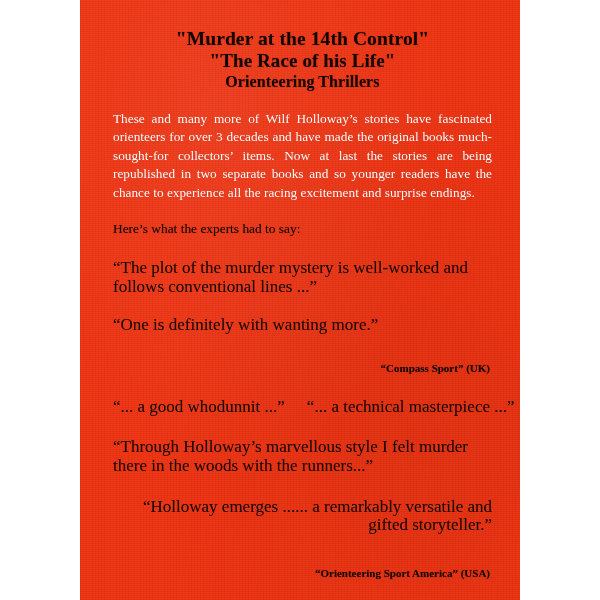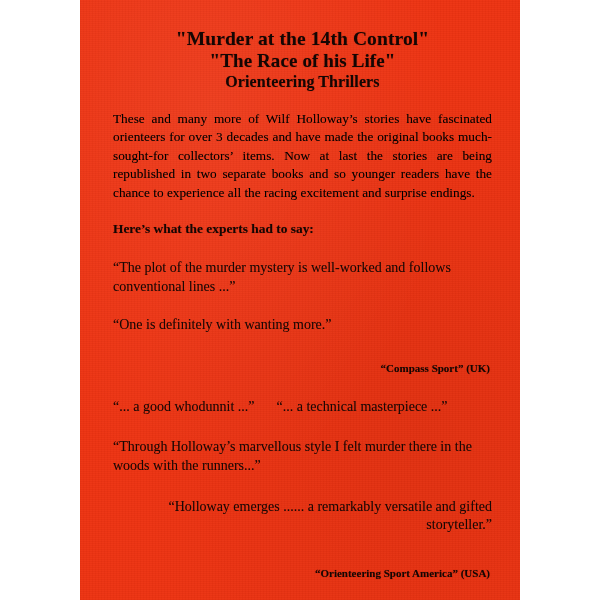--- a/index.html
+++ b/index.html
@@ -57,39 +57,39 @@
     line-height: 21.5px;
     letter-spacing: 0.1px;
     text-shadow: 0 0 1px rgba(20,6,3,0.35);
     white-space: nowrap;
   }
   .title-line.l2 { font-size: 19px; }
   .title-line.l3 { font-size: 16px; }
 
   .intro {
     margin-top: 17px;
-    color: #000000;
+    color: #ffffff;
     font-size: 13.3px;
     line-height: 18.6px;
     text-align: justify;
     text-shadow: 0 0 0.6px rgba(25,8,5,0.3);
   }
 
   .experts-head {
     margin-top: 18px;
     color: #140603;
-    font-weight: bold;
+    font-weight: normal;
     font-size: 13.4px;
     line-height: 18px;
     text-shadow: 0 0 0.8px rgba(20,6,3,0.35);
   }
 
   .quote {
     color: #190805;
-    font-size: 14px;
+    font-size: 17px;
     line-height: 18.4px;
     text-shadow: 0 0 0.6px rgba(25,8,5,0.28);
   }
   .q1 { margin-top: 21px; }
   .q2 { margin-top: 20px; }
   .q-short { margin-top: 21px; white-space: nowrap; }
   .q-short .gap { display: inline-block; width: 22px; }
   .q4 { margin-top: 22px; }
   .q5 { margin-top: 23px; text-align: right; }
 

